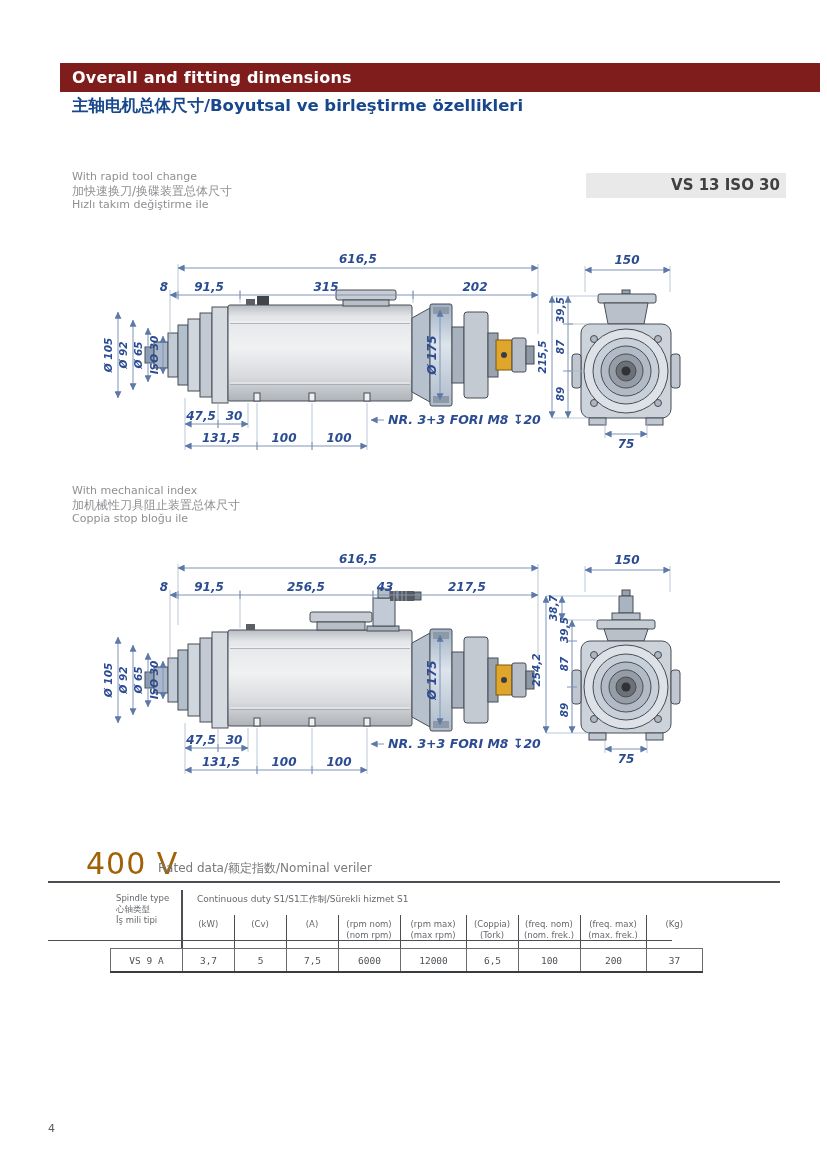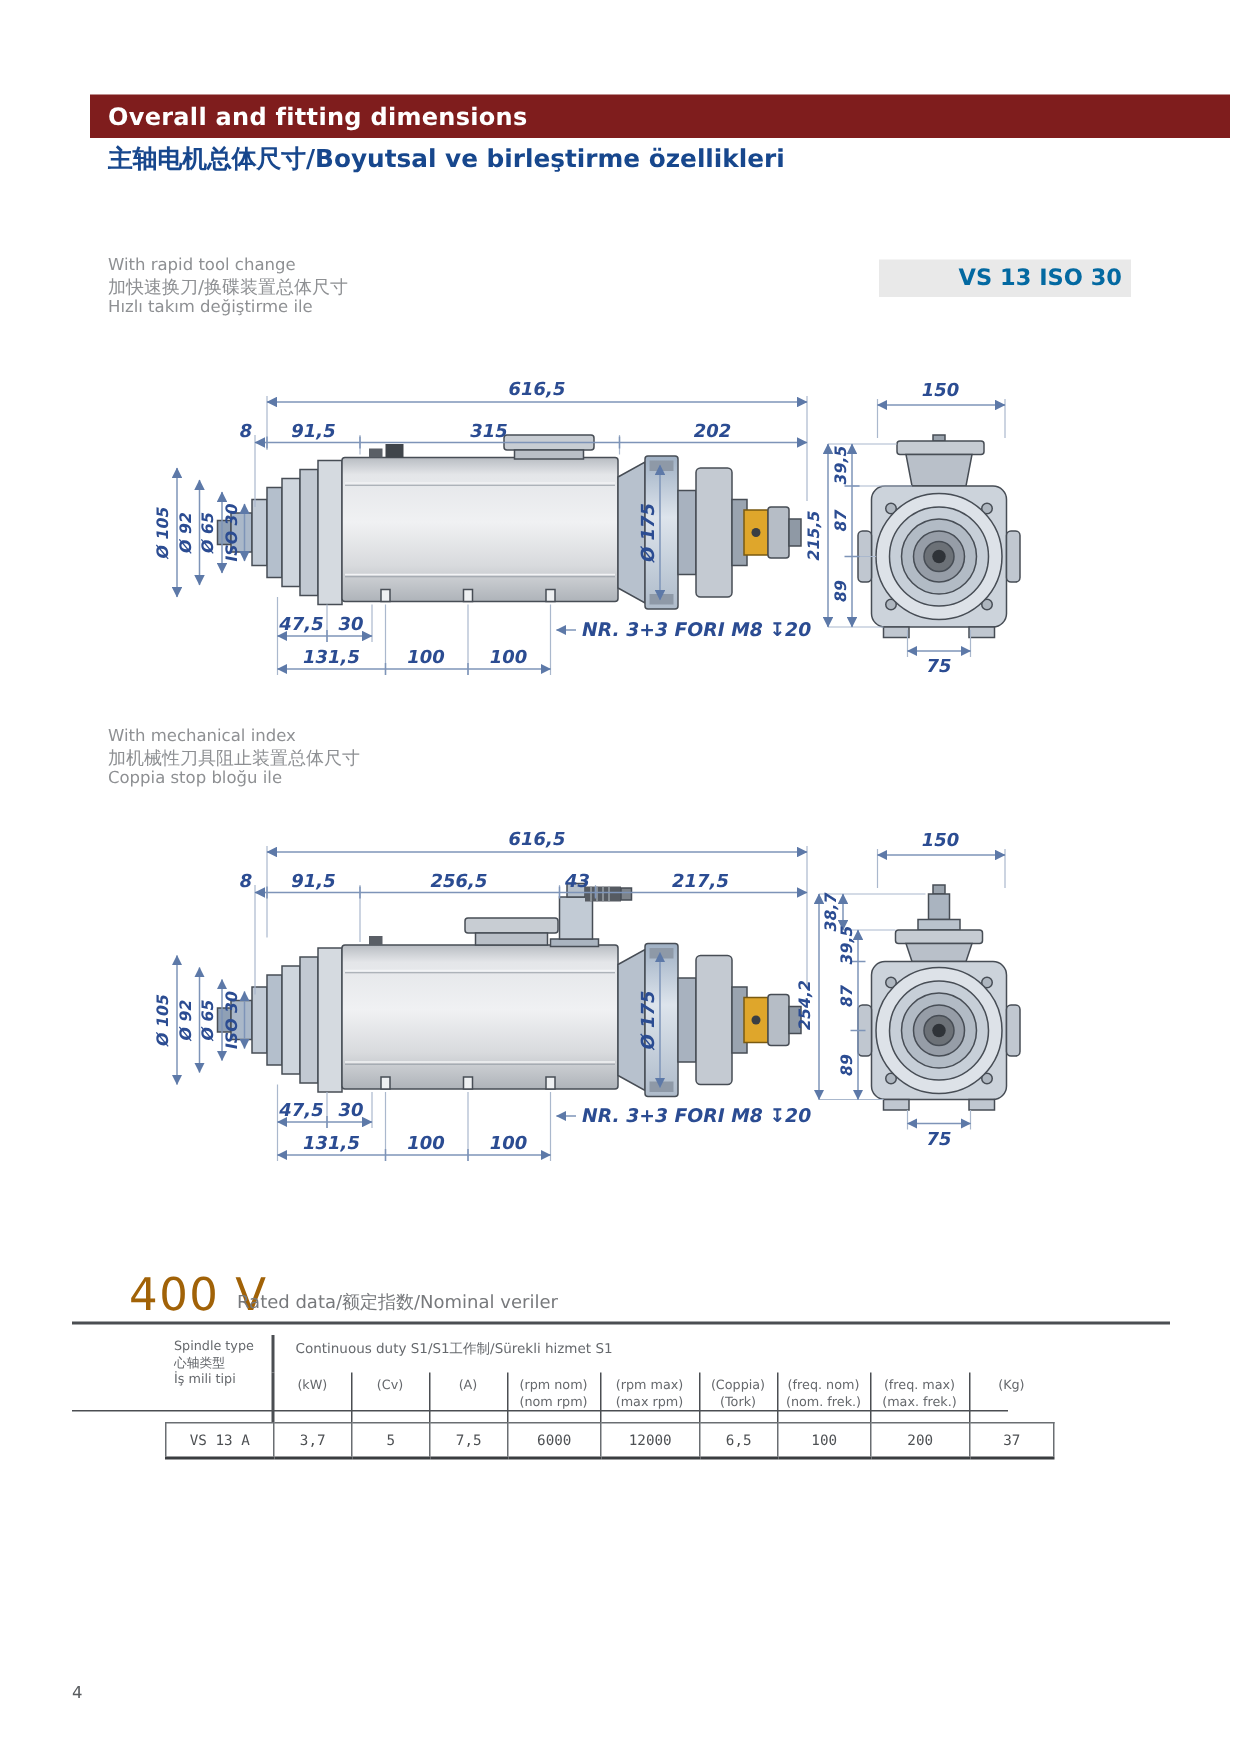--- a/index.html
+++ b/index.html
@@ -7,22 +7,22 @@
         font-family:"DejaVu Sans",sans-serif;}
   
   .title-bar{position:absolute;left:60px;top:63px;width:760px;height:29px;background:#7f1d1d;}
   .title-bar span{display:block;color:#fff;font-size:16px;font-weight:bold;line-height:29px;padding-left:12px;letter-spacing:.2px;}
   .subtitle{position:absolute;left:72px;top:95px;color:#17478d;font-size:16.5px;font-weight:bold;}
   
   .note{position:absolute;left:72px;color:#8e9093;font-size:11px;line-height:14px;}
   .note .zh{font-size:12px;}
   .note1{top:170px;} .note2{top:484px;}
   
-  .badge{position:absolute;left:586px;top:173px;width:168px;height:25px;background:#e9e9e9;
-         color:#0369a1;font-size:15px;font-weight:bold;text-align:right;line-height:25px;
+  .badge{position:absolute;left:586px;top:173px;width:200px;height:25px;background:#e9e9e9;
+         color:#404040;font-size:15px;font-weight:bold;text-align:right;line-height:25px;
          padding-right:6px;box-sizing:border-box;}
   
   .drw{position:absolute;left:100px;}
   .drw1{top:250px;} .drw2{top:548px;}
   .mt{stroke:#474d55;stroke-width:1;}
   .dl{stroke:#7e94b8;stroke-width:1;fill:none;}
   .tick{stroke:#7e94b8;stroke-width:1;}
   .ext{stroke:#aab8cd;stroke-width:.8;}
   .dt{fill:#2b4c92;font-family:"DejaVu Sans",sans-serif;font-size:12px;font-weight:bold;font-style:italic;}
   .dts{font-size:10.5px;}
@@ -446,21 +446,21 @@
         <col style="width:52px">
       <col style="width:62px">
         <col style="width:66px">
         <col style="width:52px">
         <col style="width:62px">
       <col style="width:66px">
         <col style="width:56px">
     </colgroup>
     <tbody>
         <tr>
-      <td>VS 13 A</td>
+      <td>VS 9 A</td>
       <td>3,7</td>
       <td>5</td>
       <td>7,5</td>
       <td>6000</td>
       <td>12000</td>
       <td>6,5</td>
       <td>100</td>
       <td>200</td>
       <td>37</td>
     </tr>

